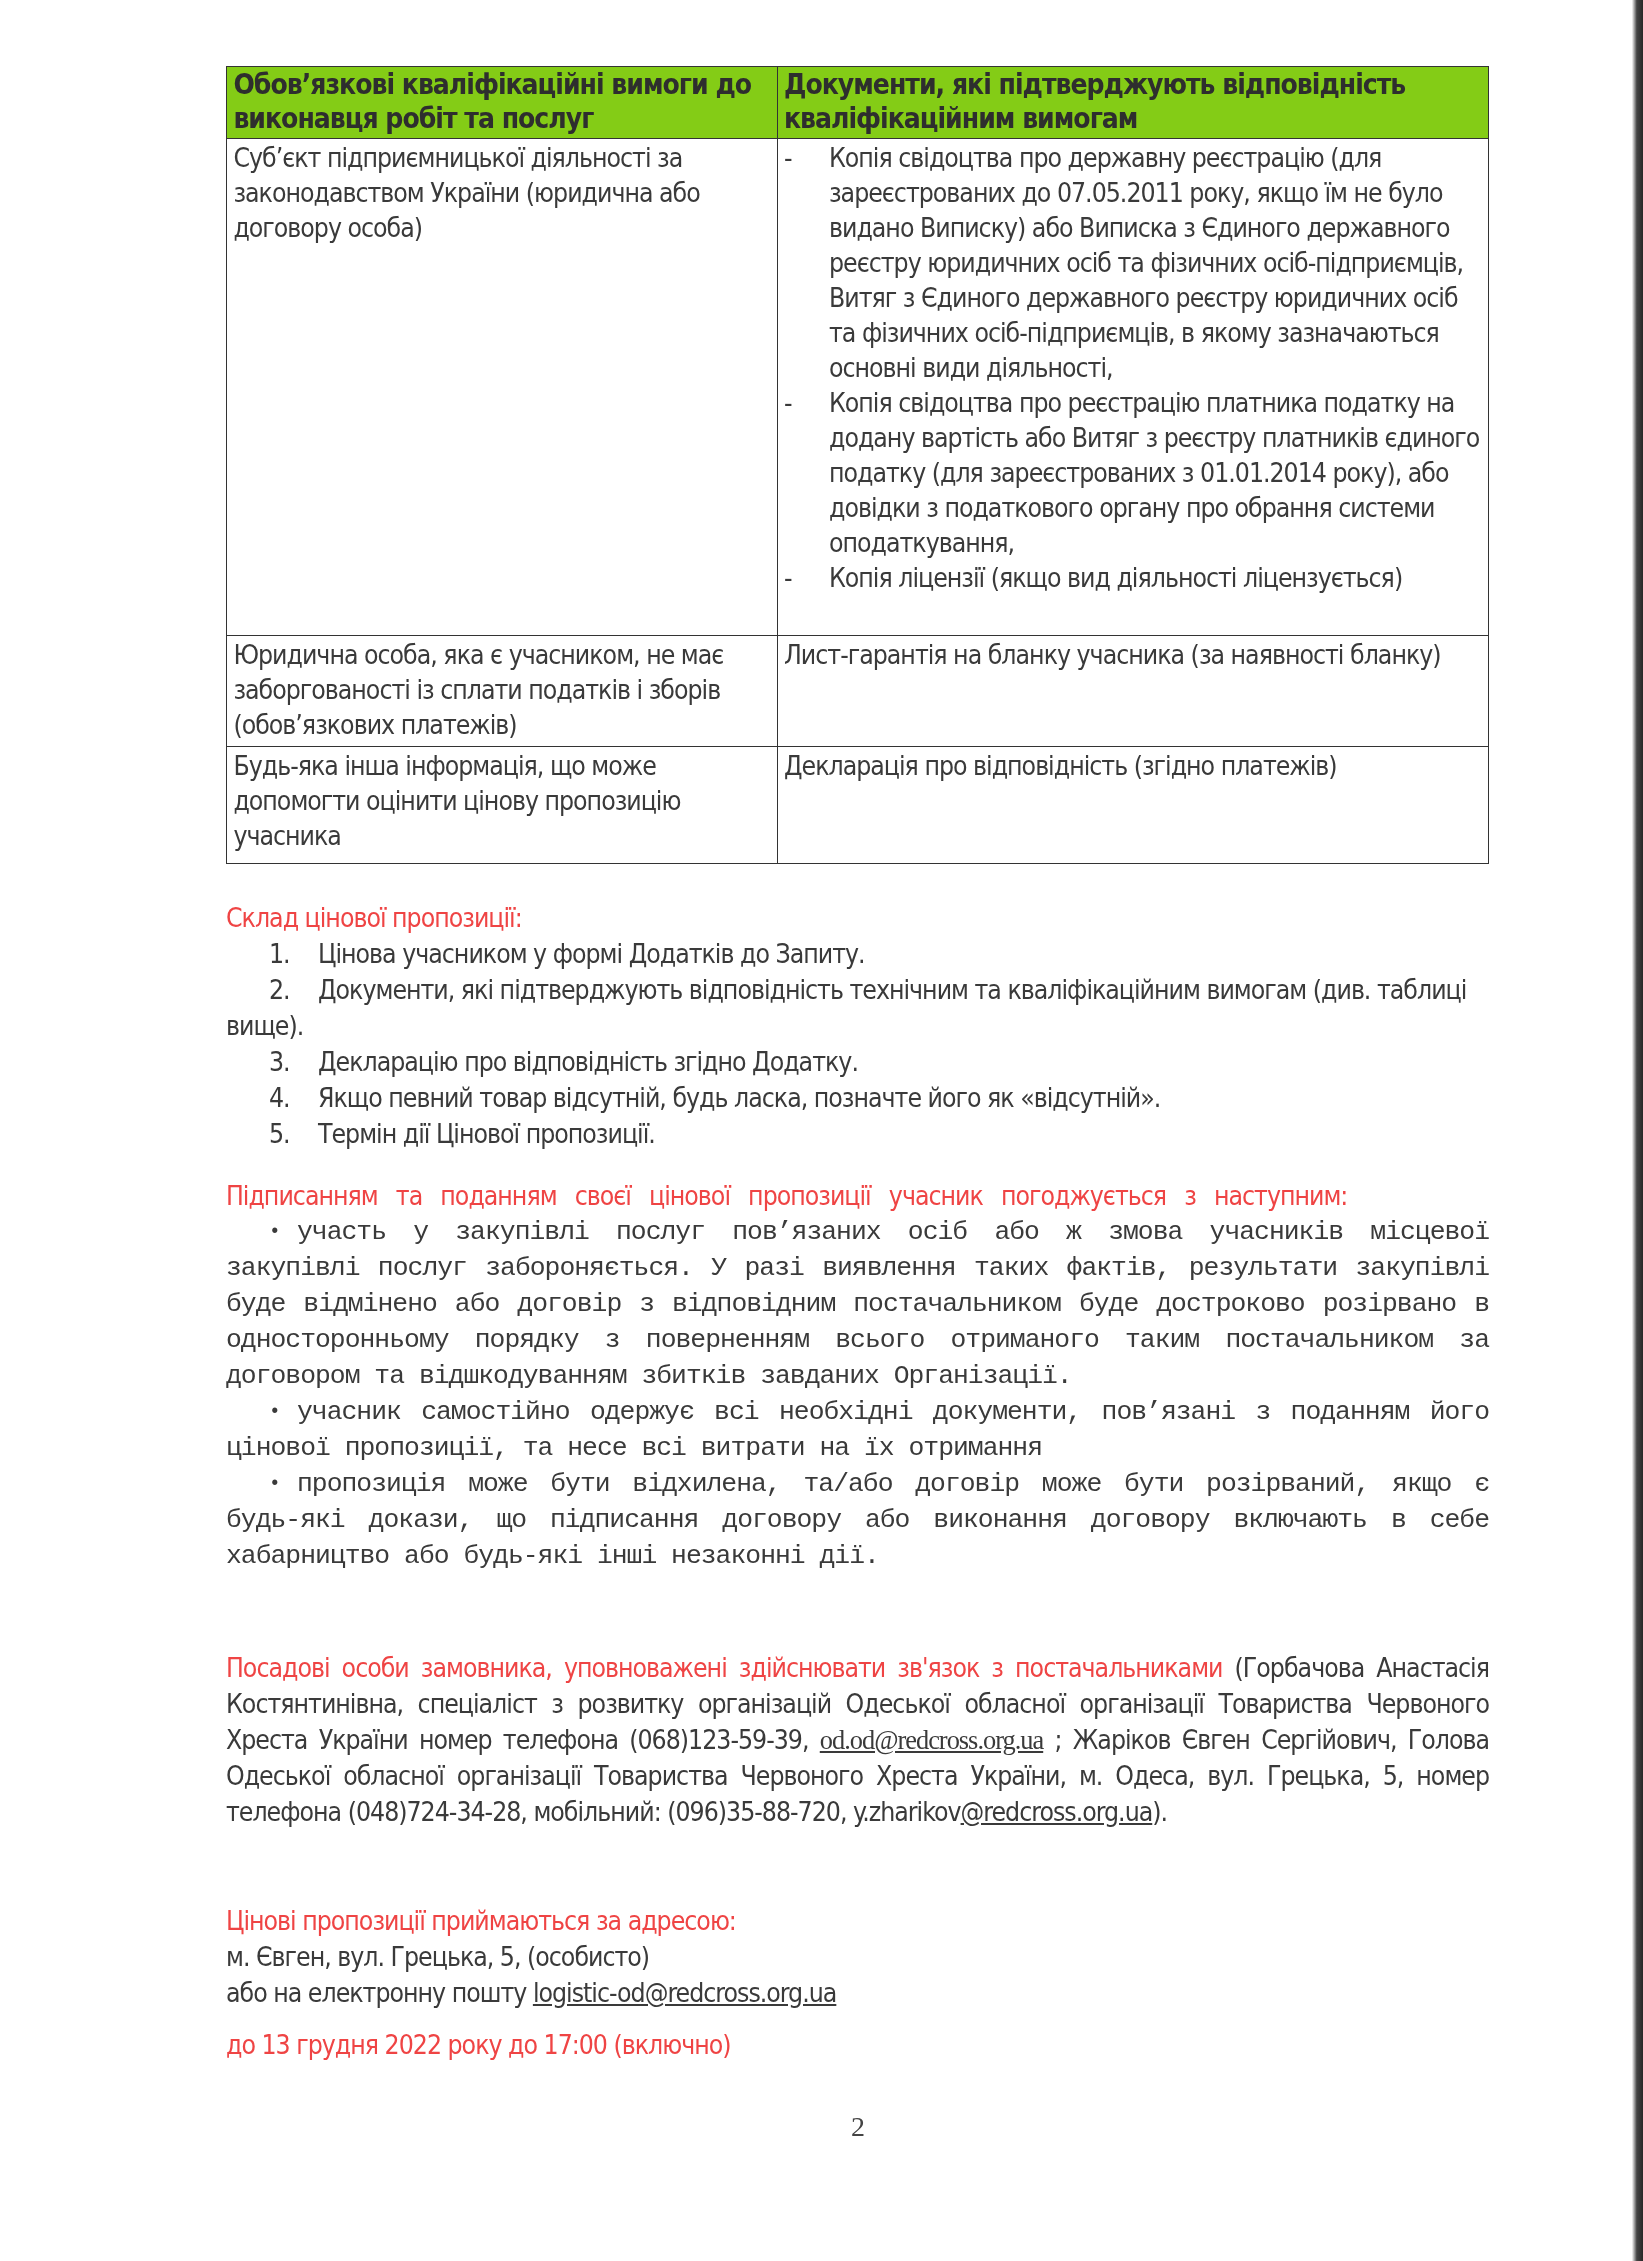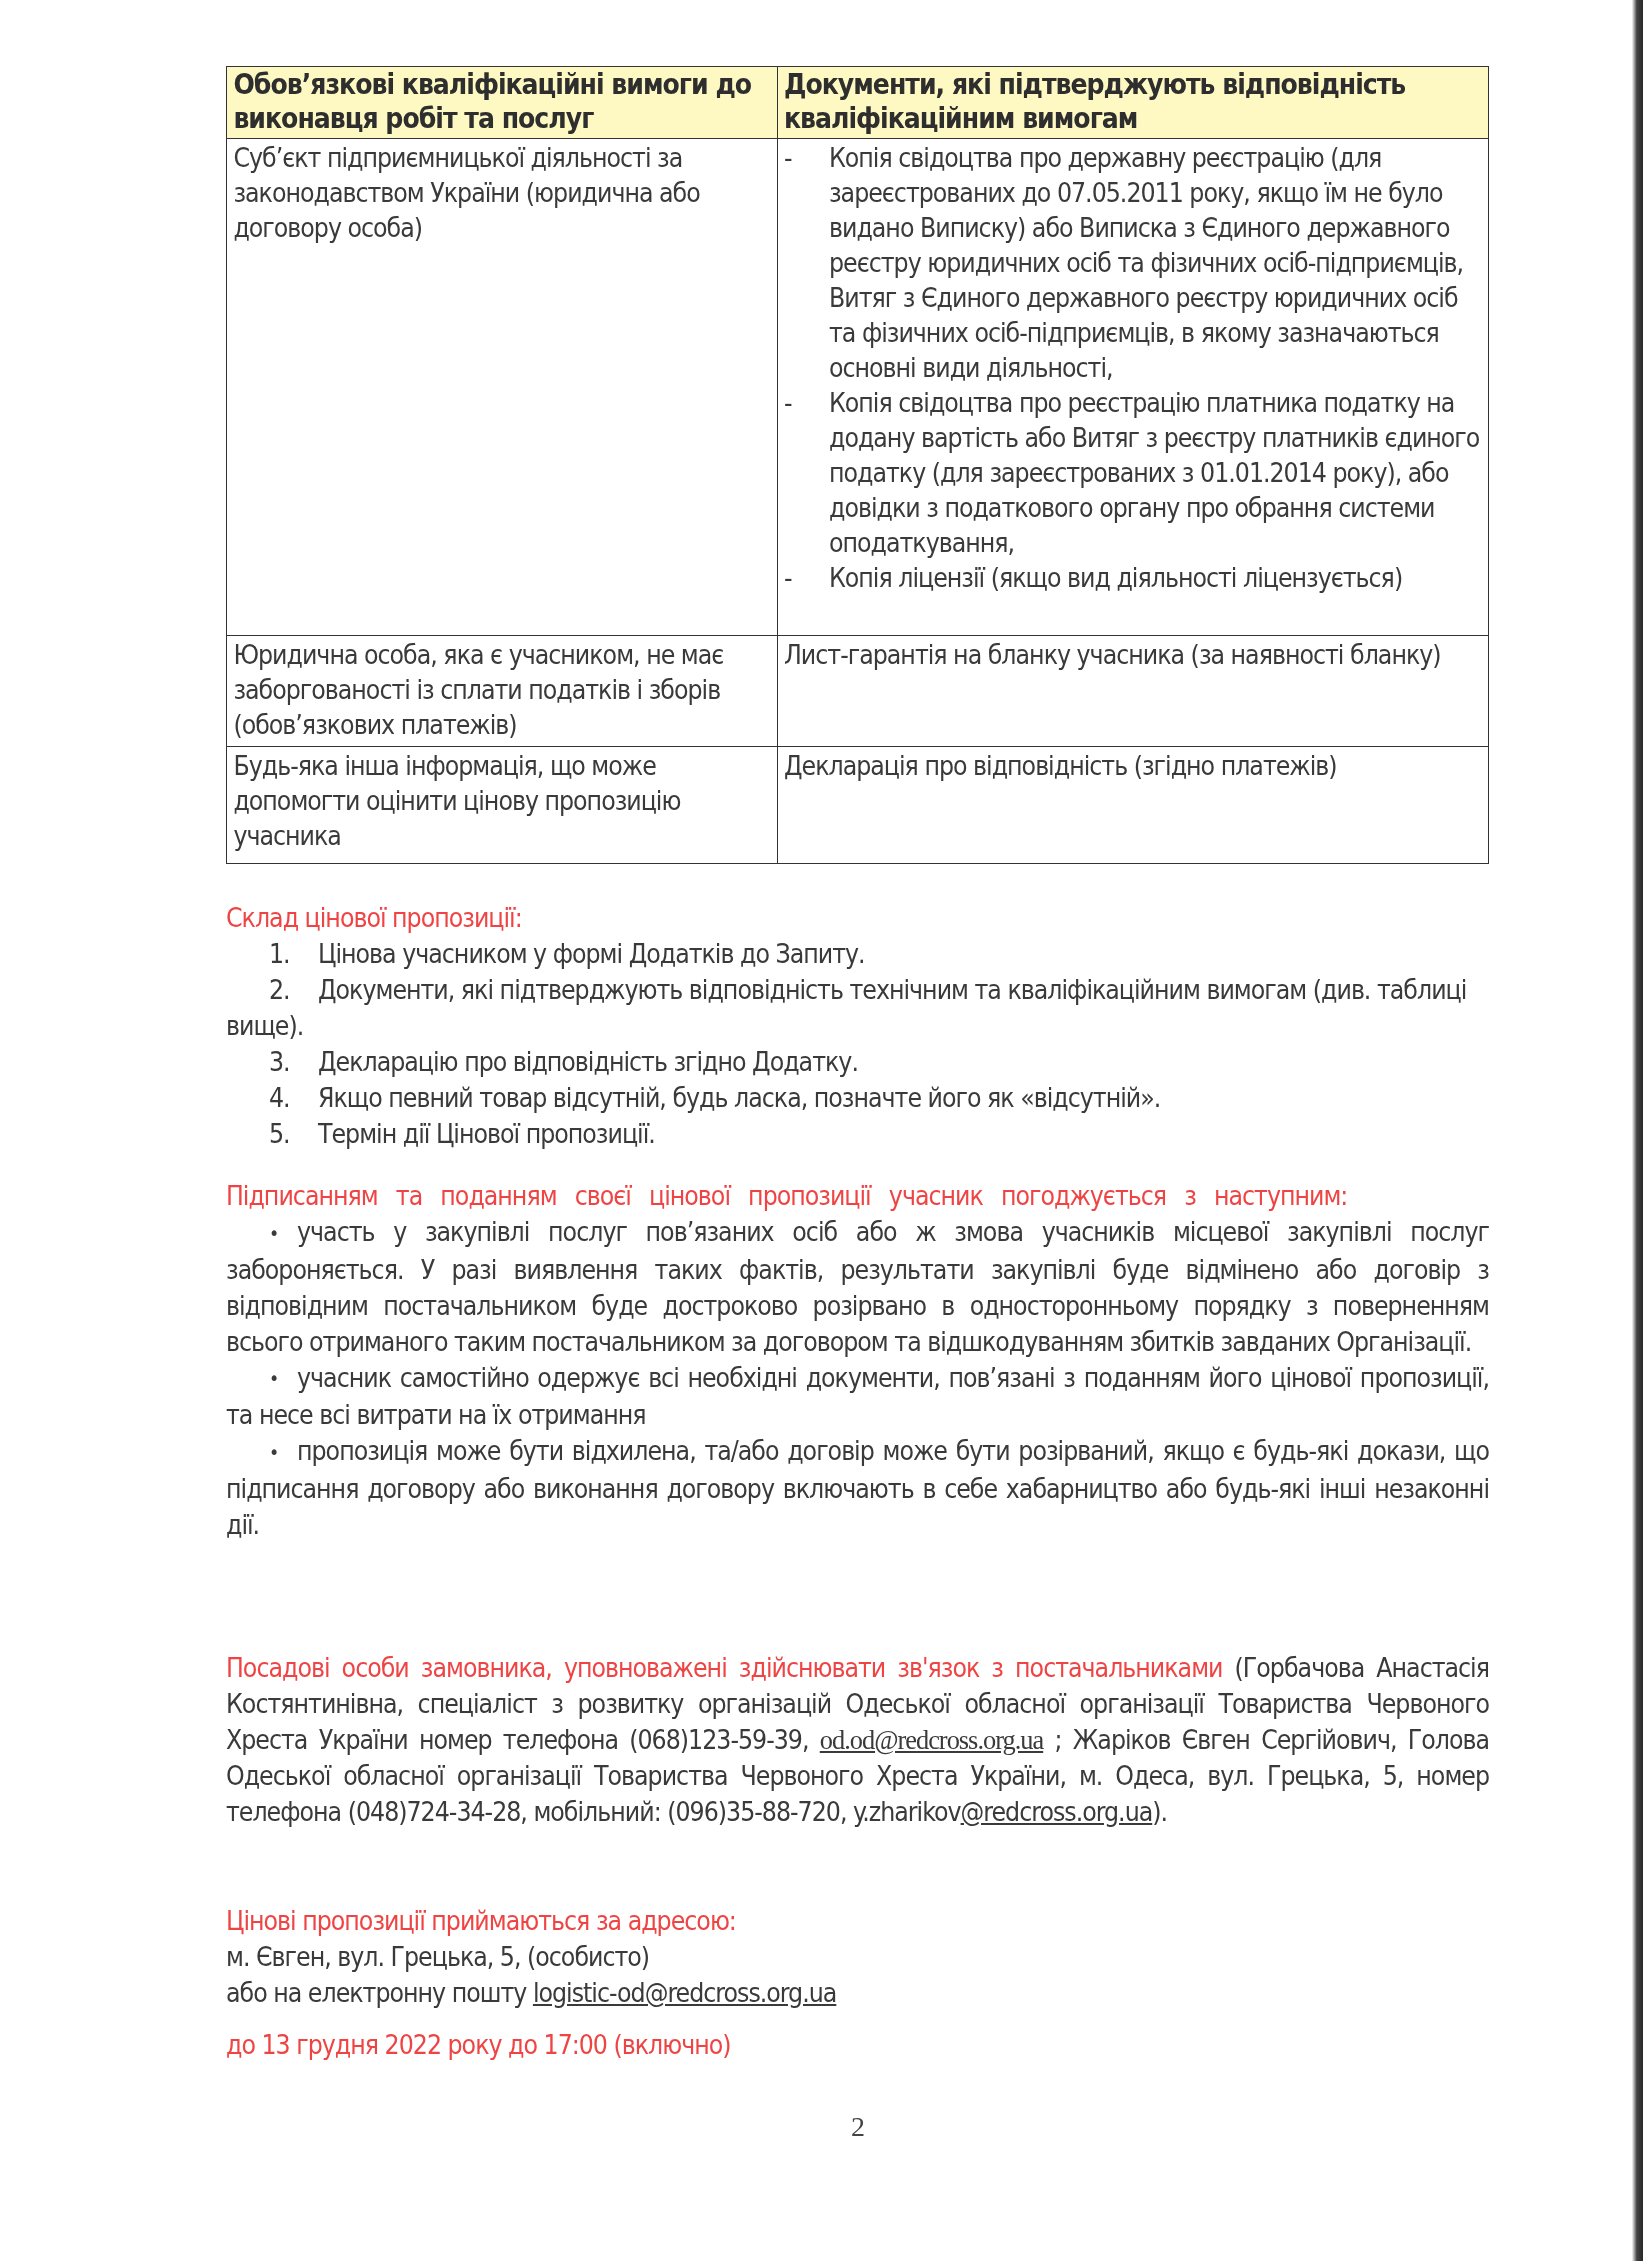--- a/index.html
+++ b/index.html
@@ -19,39 +19,39 @@
   table.req {
     position: absolute; top: 66px; left: 0; width: 1263px;
     border-collapse: collapse; font-size: 26.4px; line-height: 35px;
   }
   table.req td, table.req th {
     border: 1.3px solid #333; vertical-align: top; text-align: left;
     padding: 1.3px 6.4px 3.9px 6.4px;
   }
   table.req th {
     font-weight: bold; font-size: 28px; line-height: 34px;
-    background: #fef9c3; color: #2e2e2e; padding-top: 1.3px; padding-bottom: 1.3px;
+    background: #84cc16; color: #2e2e2e; padding-top: 1.3px; padding-bottom: 1.3px;
   }
   table.req col.c1 { width: 551px; }
   table.req col.c2 { width: 712px; }
   ul.dash { list-style: none; margin: 0; padding: 0; }
   ul.dash li { position: relative; padding-left: 45px; }
   ul.dash li .dash-mark { position: absolute; left: 0; top: 0; width: 32px; }
   .r1 td { height: 491px; }
   .r2 td { height: 97px; }
   .r3 td { height: 111px; margin-left: 46px; }
 
   
   .section { position: absolute; left: 0; width: 1263px; font-size: 26.4px; line-height: 36px; }
   .h { font-weight: normal; color: #ef4444; }
   ol.comp { margin: 0; padding: 0; list-style: none; }
   ol.comp li { text-indent: 43px; }
   ol.comp li .num { display: inline-block; width: 49px; text-indent: 0; }
   .just { text-align: justify; }
-  .bullets .b { text-indent: 43px; }
+  .bullets .b { text-indent: 43px; font-family: Liberation Mono, monospace; }
   .bullets .b .dot { display: inline-block; width: 28px; text-indent: 0; font-size: 19.3px; vertical-align: middle; }
   .email-serif { font-family: "Liberation Serif", serif; text-decoration: underline; }
   .email { text-decoration: underline; }
   .page-num {
     position: absolute; top: 2111px; left: 851px;
     font-family: "Liberation Serif", serif; font-size: 28px; color: #444;
   }
 </style>
 </head>
 <body>

